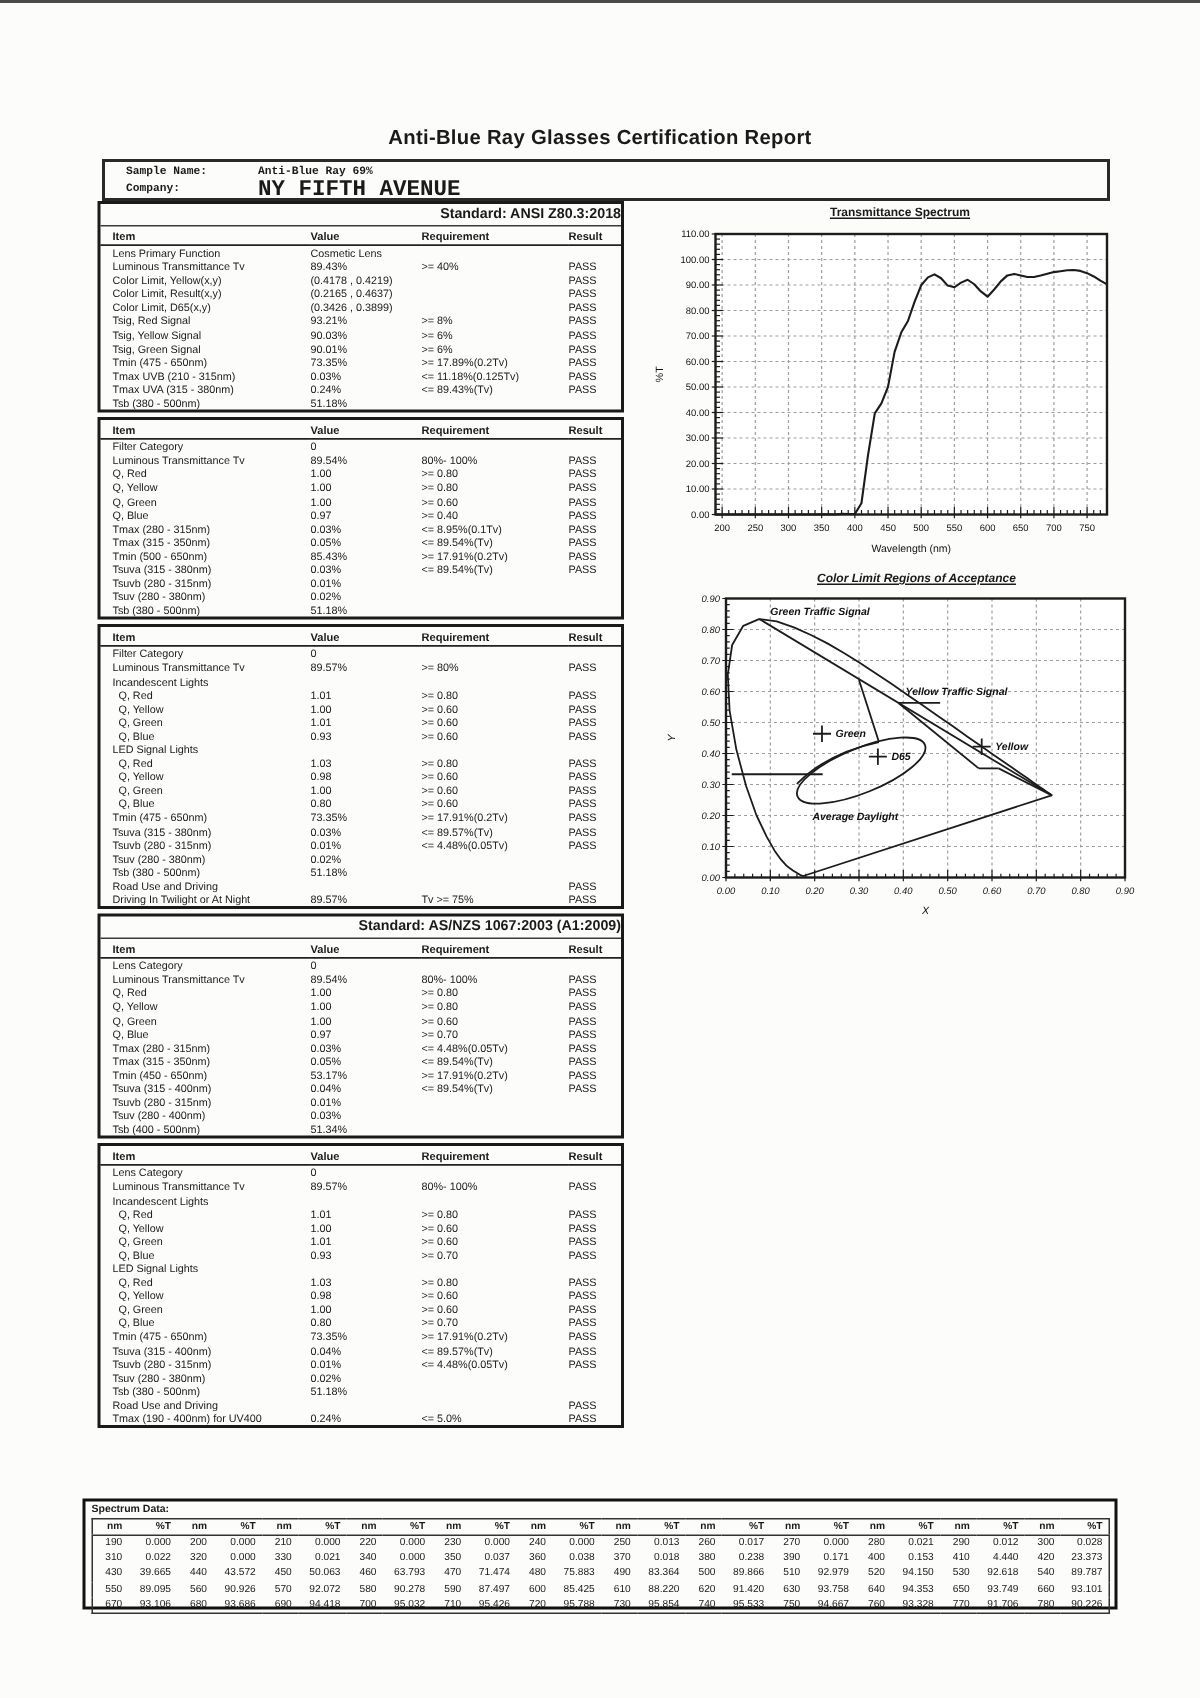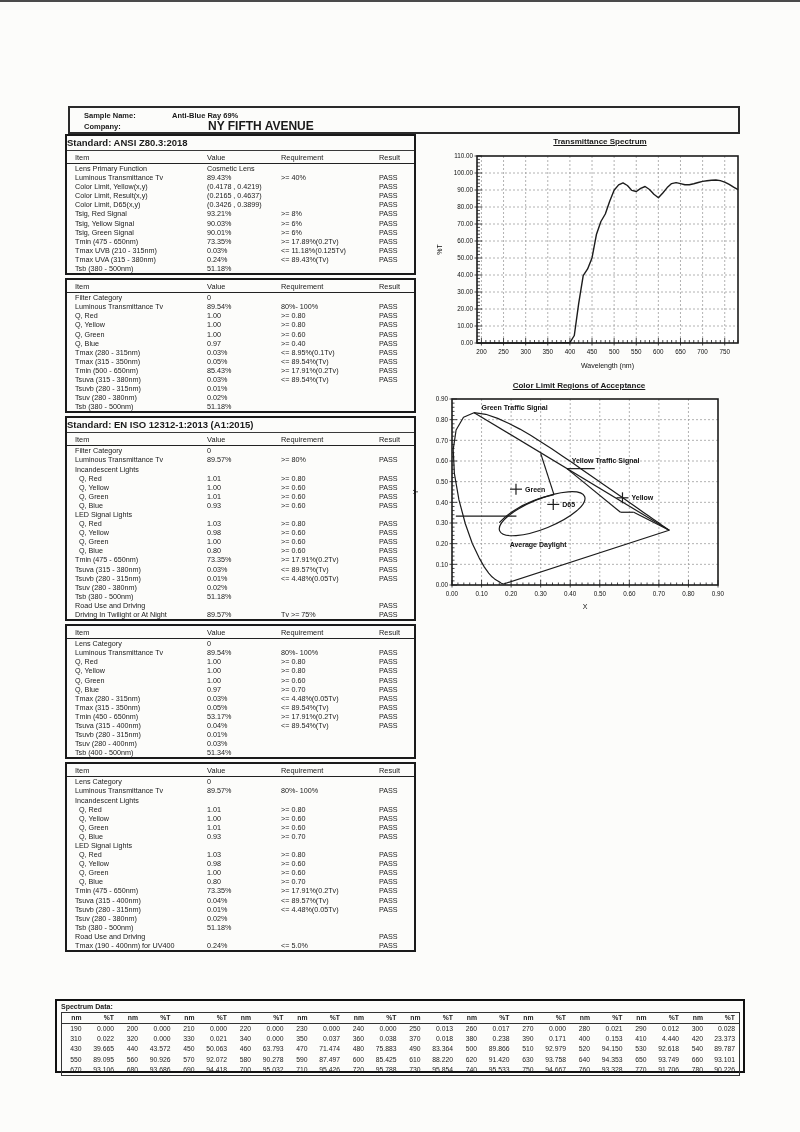--- a/index.html
+++ b/index.html
@@ -3,50 +3,51 @@
 <meta charset="utf-8">
 <style>
   html,body{margin:0;padding:0;background:#e9e9e9;}
   .page{position:relative;width:800px;height:1132px;background:#fcfcfa;
         font-family:"Liberation Sans",sans-serif;color:#1a1a1a;overflow:hidden;}
   .scan-edge{position:absolute;top:0;left:0;width:800px;height:2px;background:#4a4a4a;}
   .title{position:absolute;top:84px;left:0;width:800px;text-align:center;
          font-size:13.5px;font-weight:bold;letter-spacing:.2px;}
   .sample-box{position:absolute;left:68px;top:106px;width:672px;height:28px;
               border:2px solid #2a2a2a;box-sizing:border-box;padding:2px 0 0 14px;}
-  .sample-row{display:flex;line-height:11px;}
+  .sample-row{display:flex;line-height:11px;font-family:Liberation Mono, monospace;}
   .s-lbl{width:88px;font-size:7.5px;font-weight:bold;}
   .s-val{font-size:7.5px;font-weight:bold;}
-  .s-val.company{font-size:12px;font-weight:bold;margin-left:36px;}
+  .s-val.company{font-size:15px;font-weight:bold;}
   .left-col{position:absolute;left:65px;top:134px;width:351px;}
   .std-table{border:2px solid #1a1a1a;margin-bottom:3px;box-sizing:border-box;}
-  .std-title{text-align:left;font-size:9.5px;font-weight:bold;line-height:12px;
+  .std-title{text-align:right;font-size:9.5px;font-weight:bold;line-height:12px;
              padding:1px 0;border-bottom:1px solid #3a3a3a;}
   table.std{width:100%;border-collapse:collapse;table-layout:fixed;}
-  table.std th{font-size:7.4px;font-weight:normal;text-align:left;line-height:9px;
+  table.std th{font-size:7.4px;font-weight:bold;text-align:left;line-height:9px;
                padding:2px 0 1px;border-bottom:1.5px solid #222;}
   table.std th:first-child, table.std td:first-child{padding-left:8px;}
   table.std td{font-size:7.2px;line-height:9.1px;padding:0;white-space:pre;overflow:hidden;}
   .chart-block{position:absolute;}
   .chart-title{font-size:8px;font-weight:bold;text-decoration:underline;
                text-align:center;margin-bottom:2px;}
   svg text{font-family:"Liberation Sans",sans-serif;fill:#111;}
   .spectrum-box{position:absolute;left:55px;top:999px;width:690px;height:74px;
                 border:2px solid #111;box-sizing:border-box;padding:1px 4px;}
   .spec-label{font-size:7px;font-weight:bold;line-height:9px;}
   table.spec{width:100%;border-collapse:collapse;border:1px solid #333;margin-top:1px;table-layout:fixed;}
   table.spec th{font-size:6.8px;font-weight:bold;text-align:right;padding:1px 4px 1px 0;
                 border-bottom:1px solid #333;line-height:8px;}
   table.spec td{font-size:6.8px;text-align:right;padding:0 4px 0 0;line-height:10.2px;white-space:nowrap;}
 </style>
 </head>
 <body>
 
 <div class="page">
   <div class="scan-edge"></div>
+  <div class="title">Anti-Blue Ray Glasses Certification Report</div>
 
   <div class="sample-box">
     <div class="sample-row">
       <span class="s-lbl">Sample Name:</span>
       <span class="s-val">Anti-Blue Ray 69%</span>
     </div>
     <div class="sample-row">
       <span class="s-lbl">Company:</span>
       <span class="s-val company">NY FIFTH AVENUE</span>
     </div>
@@ -238,21 +239,20 @@
             <tr>
               <td>Tsb (380 - 500nm)</td>
               <td>51.18%</td>
               <td></td>
               <td></td>
             </tr>
           </tbody>
         </table>
       </div>
       <div class="std-table">
-        <div class="std-title">Standard: EN ISO 12312-1:2013 (A1:2015)</div>
         <table class="std">
           <colgroup>
             <col style="width: 140px;">
             <col style="width: 74px;">
             <col style="width: 98px;">
             <col style="width: 35px;">
           </colgroup>
           <thead>
             <tr>
               <th>Item</th>
@@ -373,20 +373,21 @@
             <tr>
               <td>Driving In Twilight or At Night</td>
               <td>89.57%</td>
               <td>Tv &gt;= 75%</td>
               <td>PASS</td>
             </tr>
           </tbody>
         </table>
       </div>
       <div class="std-table">
+        <div class="std-title">Standard: AS/NZS 1067:2003 (A1:2009)</div>
         <table class="std">
           <colgroup>
             <col style="width: 140px;">
             <col style="width: 74px;">
             <col style="width: 98px;">
             <col style="width: 35px;">
           </colgroup>
           <thead>
             <tr>
               <th>Item</th>
@@ -809,21 +810,21 @@
           <text x="270.6101694915254" y="206" font-size="6.3" text-anchor="middle">700</text>
           <text x="292.728813559322" y="206" font-size="6.3" text-anchor="middle">750</text>
           <text x="10" y="101.5" font-size="7" text-anchor="middle" transform="rotate(-90 10 101.5)">%T</text>
           <text x="175.5" y="220" font-size="7" text-anchor="middle">Wavelength (nm)</text>
         </g>
         <rect x="45" y="8" width="261" height="187" fill="none" stroke="#1c1c1c" stroke-width="1.6"></rect>
         <polyline points="45.0,195.0 49.4,195.0 53.8,195.0 58.3,195.0 62.7,195.0 67.1,195.0 71.5,195.0 76.0,195.0 80.4,195.0 84.8,195.0 89.2,195.0 93.7,195.0 98.1,195.0 102.5,195.0 106.9,195.0 111.4,195.0 115.8,194.9 120.2,194.9 124.6,195.0 129.1,194.6 133.5,194.7 137.9,194.7 142.3,187.5 146.7,155.3 151.2,127.6 155.6,120.9 160.0,109.9 164.4,86.6 168.9,73.5 173.3,66.0 177.7,53.3 182.1,42.2 186.6,36.9 191.0,34.9 195.4,37.5 199.8,42.4 204.3,43.5 208.7,40.4 213.1,38.5 217.5,41.5 221.9,46.3 226.4,49.8 230.8,45.0 235.2,39.6 239.6,35.6 244.1,34.6 248.5,35.6 252.9,36.7 257.3,36.7 261.8,35.7 266.2,34.5 270.6,33.4 275.0,32.8 279.5,32.2 283.9,32.0 288.3,32.6 292.7,34.1 297.2,36.3 301.6,39.1 306.0,41.6" fill="none" stroke="#1c1c1c" stroke-width="1.4" stroke-linejoin="round"></polyline>
       </svg>
   </div>
 
-  <div class="chart-block" style="left:409px;top:381px;width:340px;">
+  <div class="chart-block" style="left:441px;top:381px;width:340px;font-style:italic;">
     <div class="chart-title">Color Limit Regions of Acceptance</div>
     <svg id="cie-svg" width="340" height="240" viewBox="0 0 340 240">
         <rect x="43" y="7" width="266" height="186" fill="#ffffff" stroke="none"></rect>
         <g>
           <line stroke="#9e9e9e" stroke-width="0.8" stroke-dasharray="2 2" x1="72.55555555555556" y1="7" x2="72.55555555555556" y2="193"></line>
           <line stroke="#9e9e9e" stroke-width="0.8" stroke-dasharray="2 2" x1="43" y1="172.33333333333334" x2="309" y2="172.33333333333334"></line>
           <line stroke="#9e9e9e" stroke-width="0.8" stroke-dasharray="2 2" x1="102.11111111111111" y1="7" x2="102.11111111111111" y2="193"></line>
           <line stroke="#9e9e9e" stroke-width="0.8" stroke-dasharray="2 2" x1="43" y1="151.66666666666666" x2="309" y2="151.66666666666666"></line>
           <line stroke="#9e9e9e" stroke-width="0.8" stroke-dasharray="2 2" x1="131.66666666666669" y1="7" x2="131.66666666666669" y2="193"></line>
           <line stroke="#9e9e9e" stroke-width="0.8" stroke-dasharray="2 2" x1="43" y1="131" x2="309" y2="131"></line>

